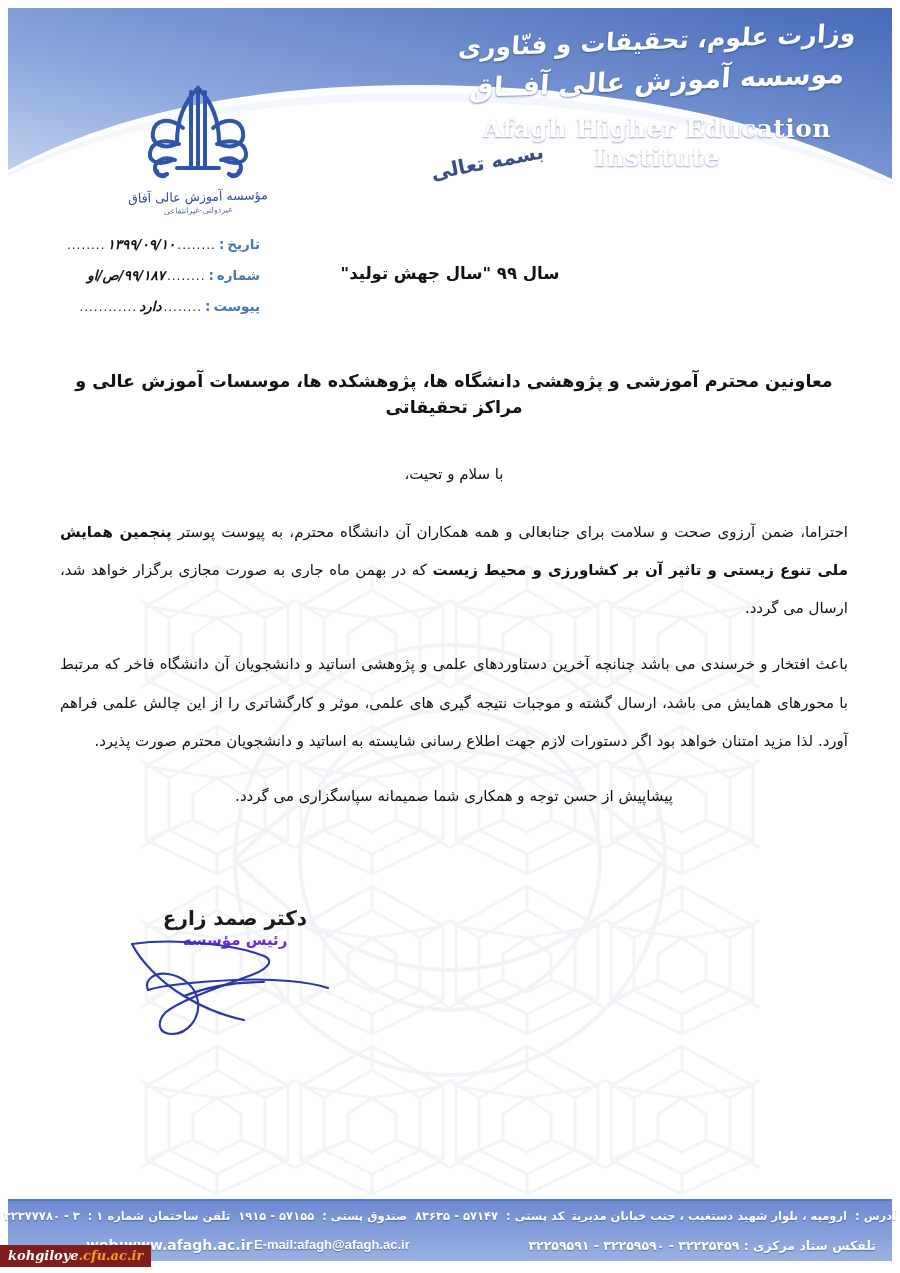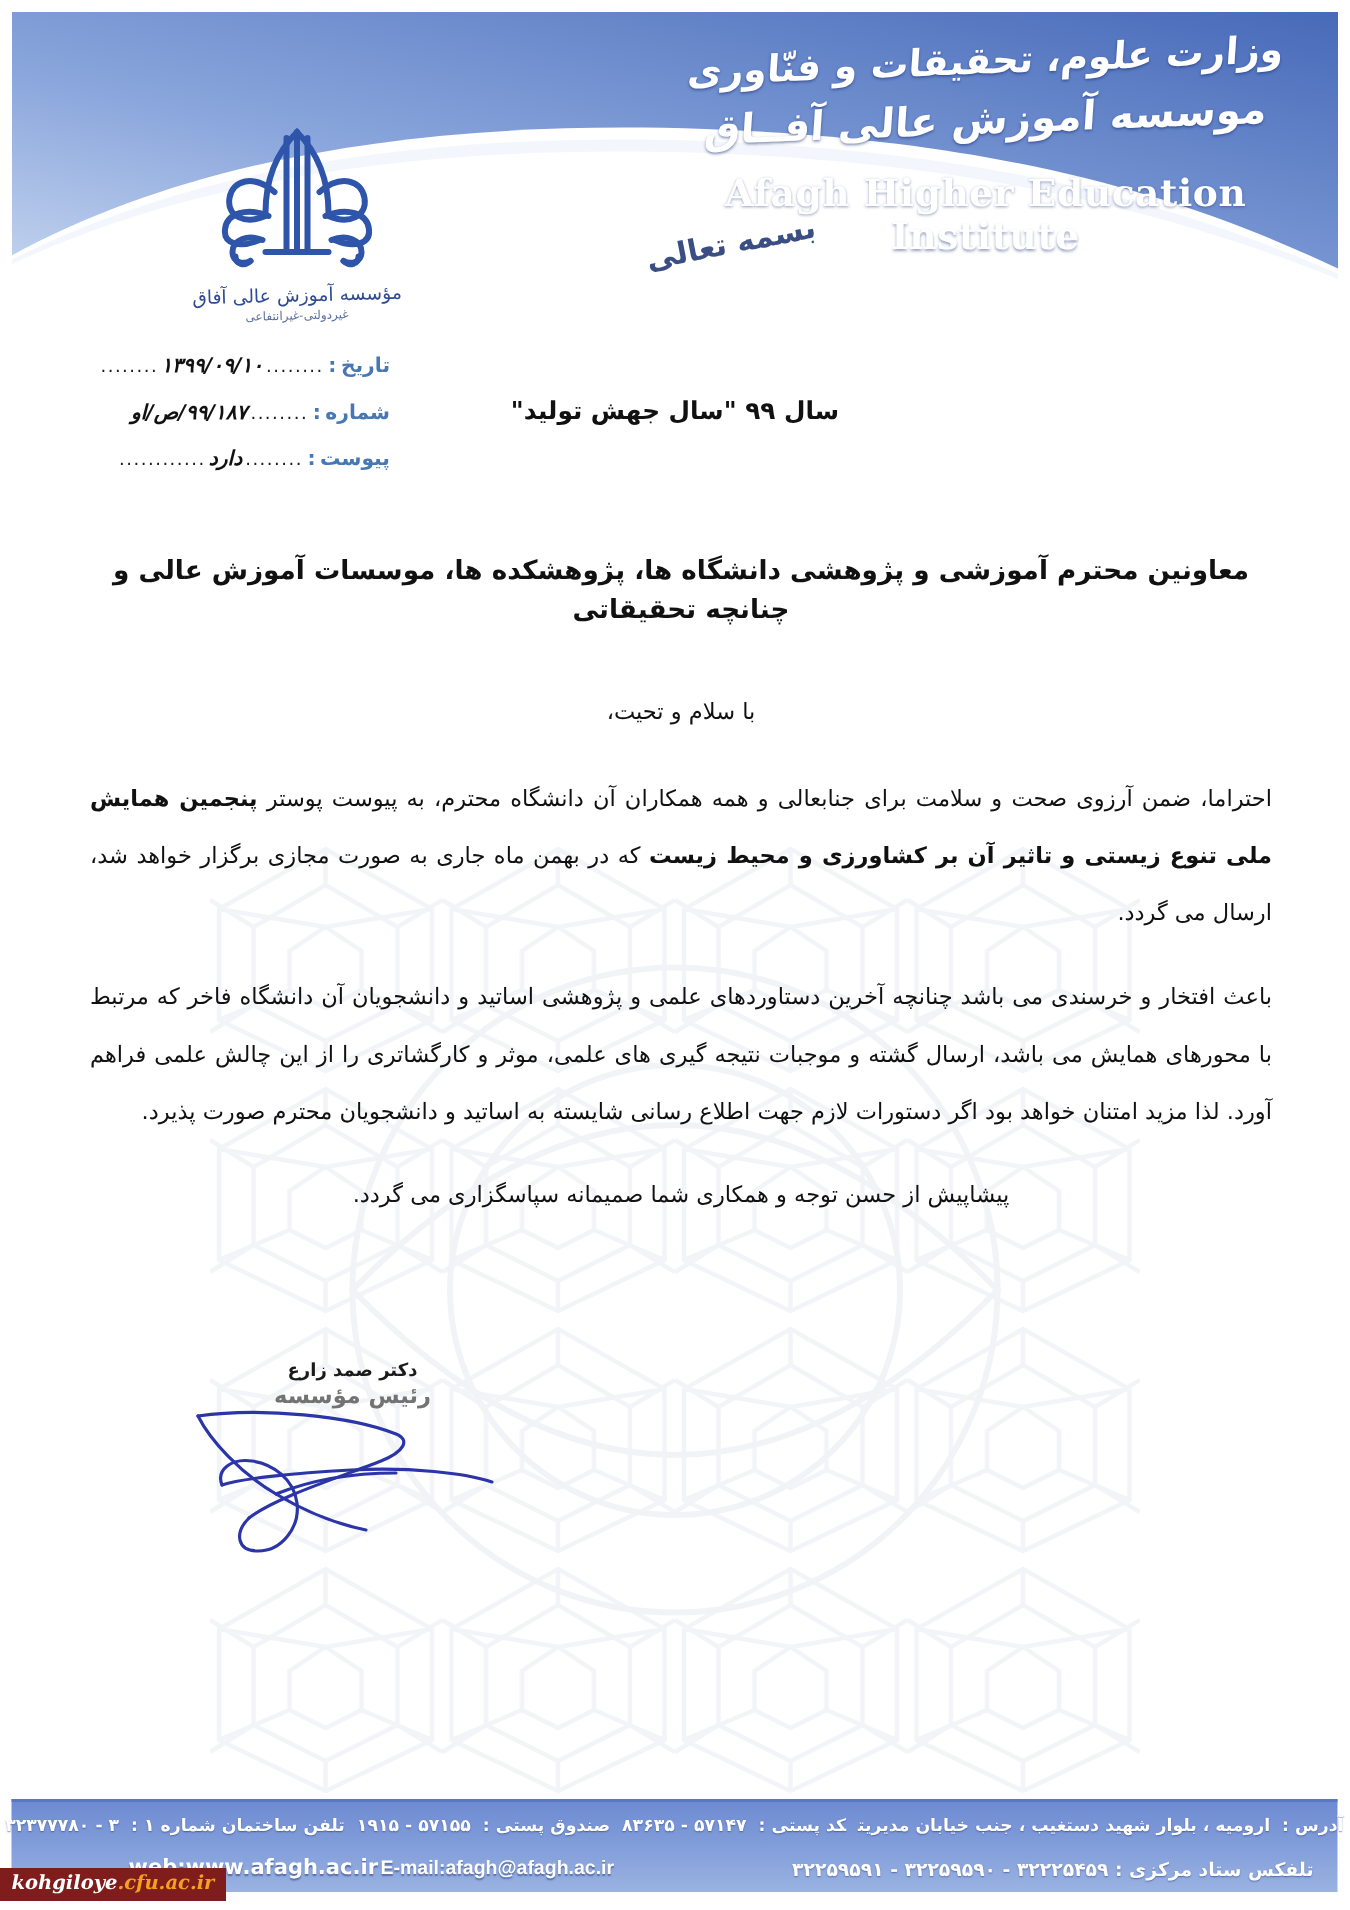--- a/index.html
+++ b/index.html
@@ -231,29 +231,29 @@
   .signature-block {
     position: absolute;
     z-index: 6;
     left: 120px;
     top: 906px;
     width: 230px;
     direction: rtl;
     text-align: center;
   }
   .sig-name {
-    font-size: 12px;
+    font-size: 20px;
     font-weight: 700;
     color: #1a1a1a;
     line-height: 1.25;
   }
   .sig-title {
     font-size: 15px;
     font-weight: 700;
-    color: #737373;
+    color: #6d28d9;
     line-height: 1.25;
   }
   .sig-scribble {
     position: absolute;
     left: -6px;
     top: 24px;
     width: 230px;
     height: 110px;
     pointer-events: none;
   }
@@ -441,21 +441,21 @@
       <span class="meta-colon">:</span>
       <span class="meta-dots">........</span>
       <span class="meta-value">دارد</span>
       <span class="meta-dots grow">............</span>
     </div>
   </div>
 
   <div class="slogan">سال ۹۹ "سال جهش تولید"</div>
 
   <div class="letter-body">
-    <div class="addressee">معاونین محترم آموزشی و پژوهشی دانشگاه ها، پژوهشکده ها، موسسات آموزش عالی و چنانچه تحقیقاتی</div>
+    <div class="addressee">معاونین محترم آموزشی و پژوهشی دانشگاه ها، پژوهشکده ها، موسسات آموزش عالی و مراکز تحقیقاتی</div>
     <div class="greeting">با سلام و تحیت،</div>
     <p class="para last-right">
       <span>احتراما، ضمن آرزوی صحت و سلامت برای جنابعالی و همه همکاران آن دانشگاه محترم، به پیوست پوستر </span><span class="b">پنجمین همایش ملی تنوع زیستی و تاثیر آن بر کشاورزی و محیط زیست</span><span> که در بهمن ماه جاری به صورت مجازی برگزار خواهد شد، ارسال می گردد.</span>
     </p>
     <p class="para block2 last-right">باعث افتخار و خرسندی می باشد چنانچه آخرین دستاوردهای علمی و پژوهشی اساتید و دانشجویان آن دانشگاه فاخر که مرتبط با محورهای همایش می باشد، ارسال گشته و موجبات نتیجه گیری های علمی، موثر و کارگشاتری را از این چالش علمی فراهم آورد. لذا مزید امتنان خواهد بود اگر دستورات لازم جهت اطلاع رسانی شایسته به اساتید و دانشجویان محترم صورت پذیرد.</p>
     <p class="para closing">پیشاپیش از حسن توجه و همکاری شما صمیمانه سپاسگزاری می گردد.</p>
   </div>
 
   <div class="signature-block">
     <div class="sig-name">دکتر صمد زارع</div>

